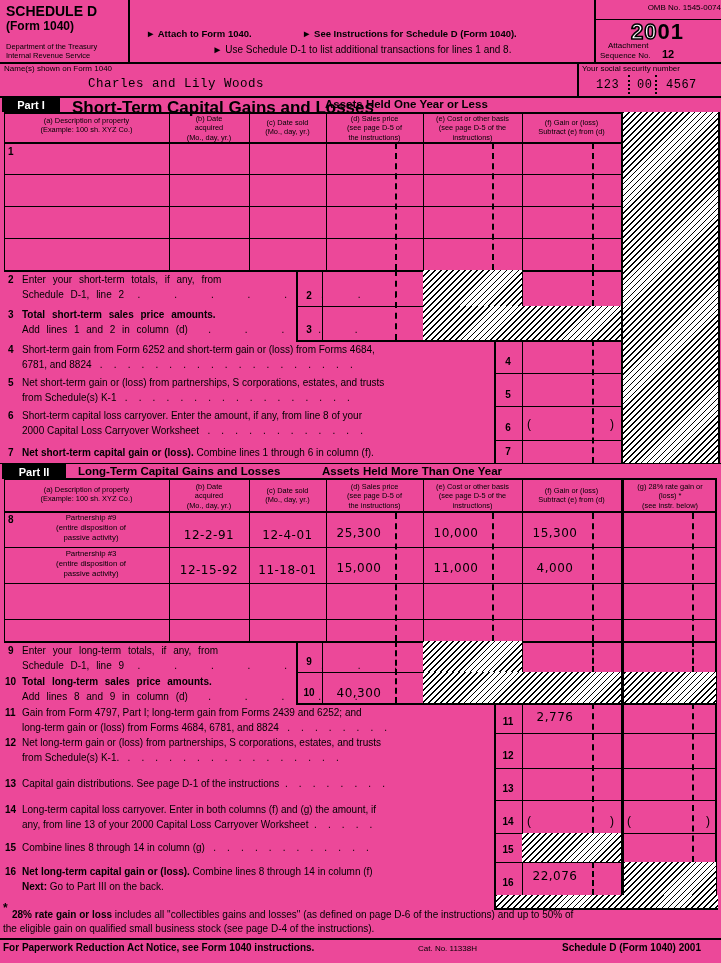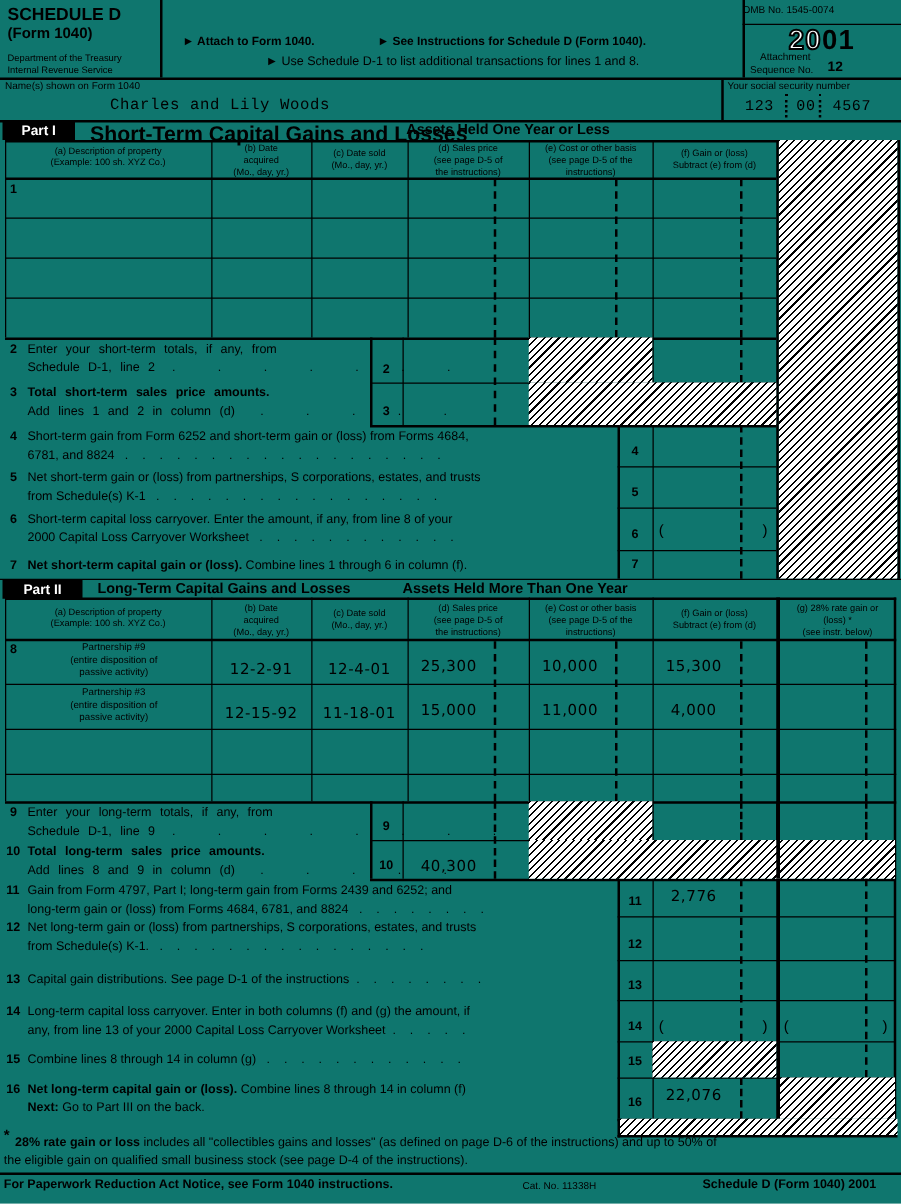--- a/index.html
+++ b/index.html
@@ -1,16 +1,16 @@
 <!DOCTYPE html>
 <html><head>
 <meta charset="utf-8">
 <style>
   html,body{margin:0;padding:0;background:#fff;}
-  .page{position:relative;width:721px;height:963px;background:#0f766e;color:#000;
+  .page{position:relative;width:721px;height:963px;background:#ec4899;color:#000;
         font-family:"Liberation Sans",sans-serif;overflow:hidden;}
   .hl{position:absolute;background:#000;height:1px;}
   .vl{position:absolute;background:#000;width:1px;}
   .hatch{position:absolute;background:repeating-linear-gradient(135deg,#000 0 1.2px,#fff 1.2px 4.2px);}
   .cd{position:absolute;width:0;border-left:2px dashed #000;}
   .dot{position:absolute;width:0;border-left:2px dotted #000;}
   .t{position:absolute;font-size:10px;white-space:pre;}
   .b{font-weight:bold;}
   .ws{word-spacing:4px;}
   .hdr{position:absolute;font-size:7.4px;line-height:1.25;text-align:center;white-space:pre-line;}
@@ -38,21 +38,21 @@
 
   <div class="t b" style="left:6px;top:3px;font-size:14px">SCHEDULE D</div>
   <div class="t b" style="left:6px;top:19px;font-size:12px">(Form 1040)</div>
   <div class="t sm" style="left:6px;top:42px">Department of the Treasury</div>
   <div class="t sm" style="left:6px;top:51px">Internal Revenue Service</div>
 
   <div class="t b" style="left:146px;top:28px;font-size:9.5px">► Attach to Form 1040.</div>
   <div class="t b" style="left:302px;top:28px;font-size:9.5px">► See Instructions for Schedule D (Form 1040).</div>
   <div class="t" style="left:130px;top:44px;width:464px;text-align:center;font-size:10px">► Use Schedule D-1 to list additional transactions for lines 1 and 8.</div>
 
-  <div class="t" style="left:594px;top:3px;width:127px;text-align:left;font-size:8px">OMB No. 1545-0074</div>
+  <div class="t" style="left:594px;top:3px;width:127px;text-align:right;font-size:8px">OMB No. 1545-0074</div>
   <div class="yr" style="left:594px;top:19px;width:127px;text-align:center"><span class="out">20</span><span>01</span></div>
   <div class="t lbl8" style="left:608px;top:41px">Attachment</div>
   <div class="t lbl8" style="left:600px;top:51px">Sequence No.</div>
   <div class="t b" style="left:662px;top:48px;font-size:11px">12</div>
 
   <div class="t lbl8" style="left:4px;top:64px">Name(s) shown on Form 1040</div>
   <div class="t fill" style="left:88px;top:77px;font-size:12.5px">Charles and Lily Woods</div>
   <div class="t lbl8" style="left:582px;top:64px">Your social security number</div>
   <div class="t fill" style="left:596px;top:78px;font-size:12px">123</div>
   <div class="dot" style="left:628px;top:75px;height:19px"></div>

